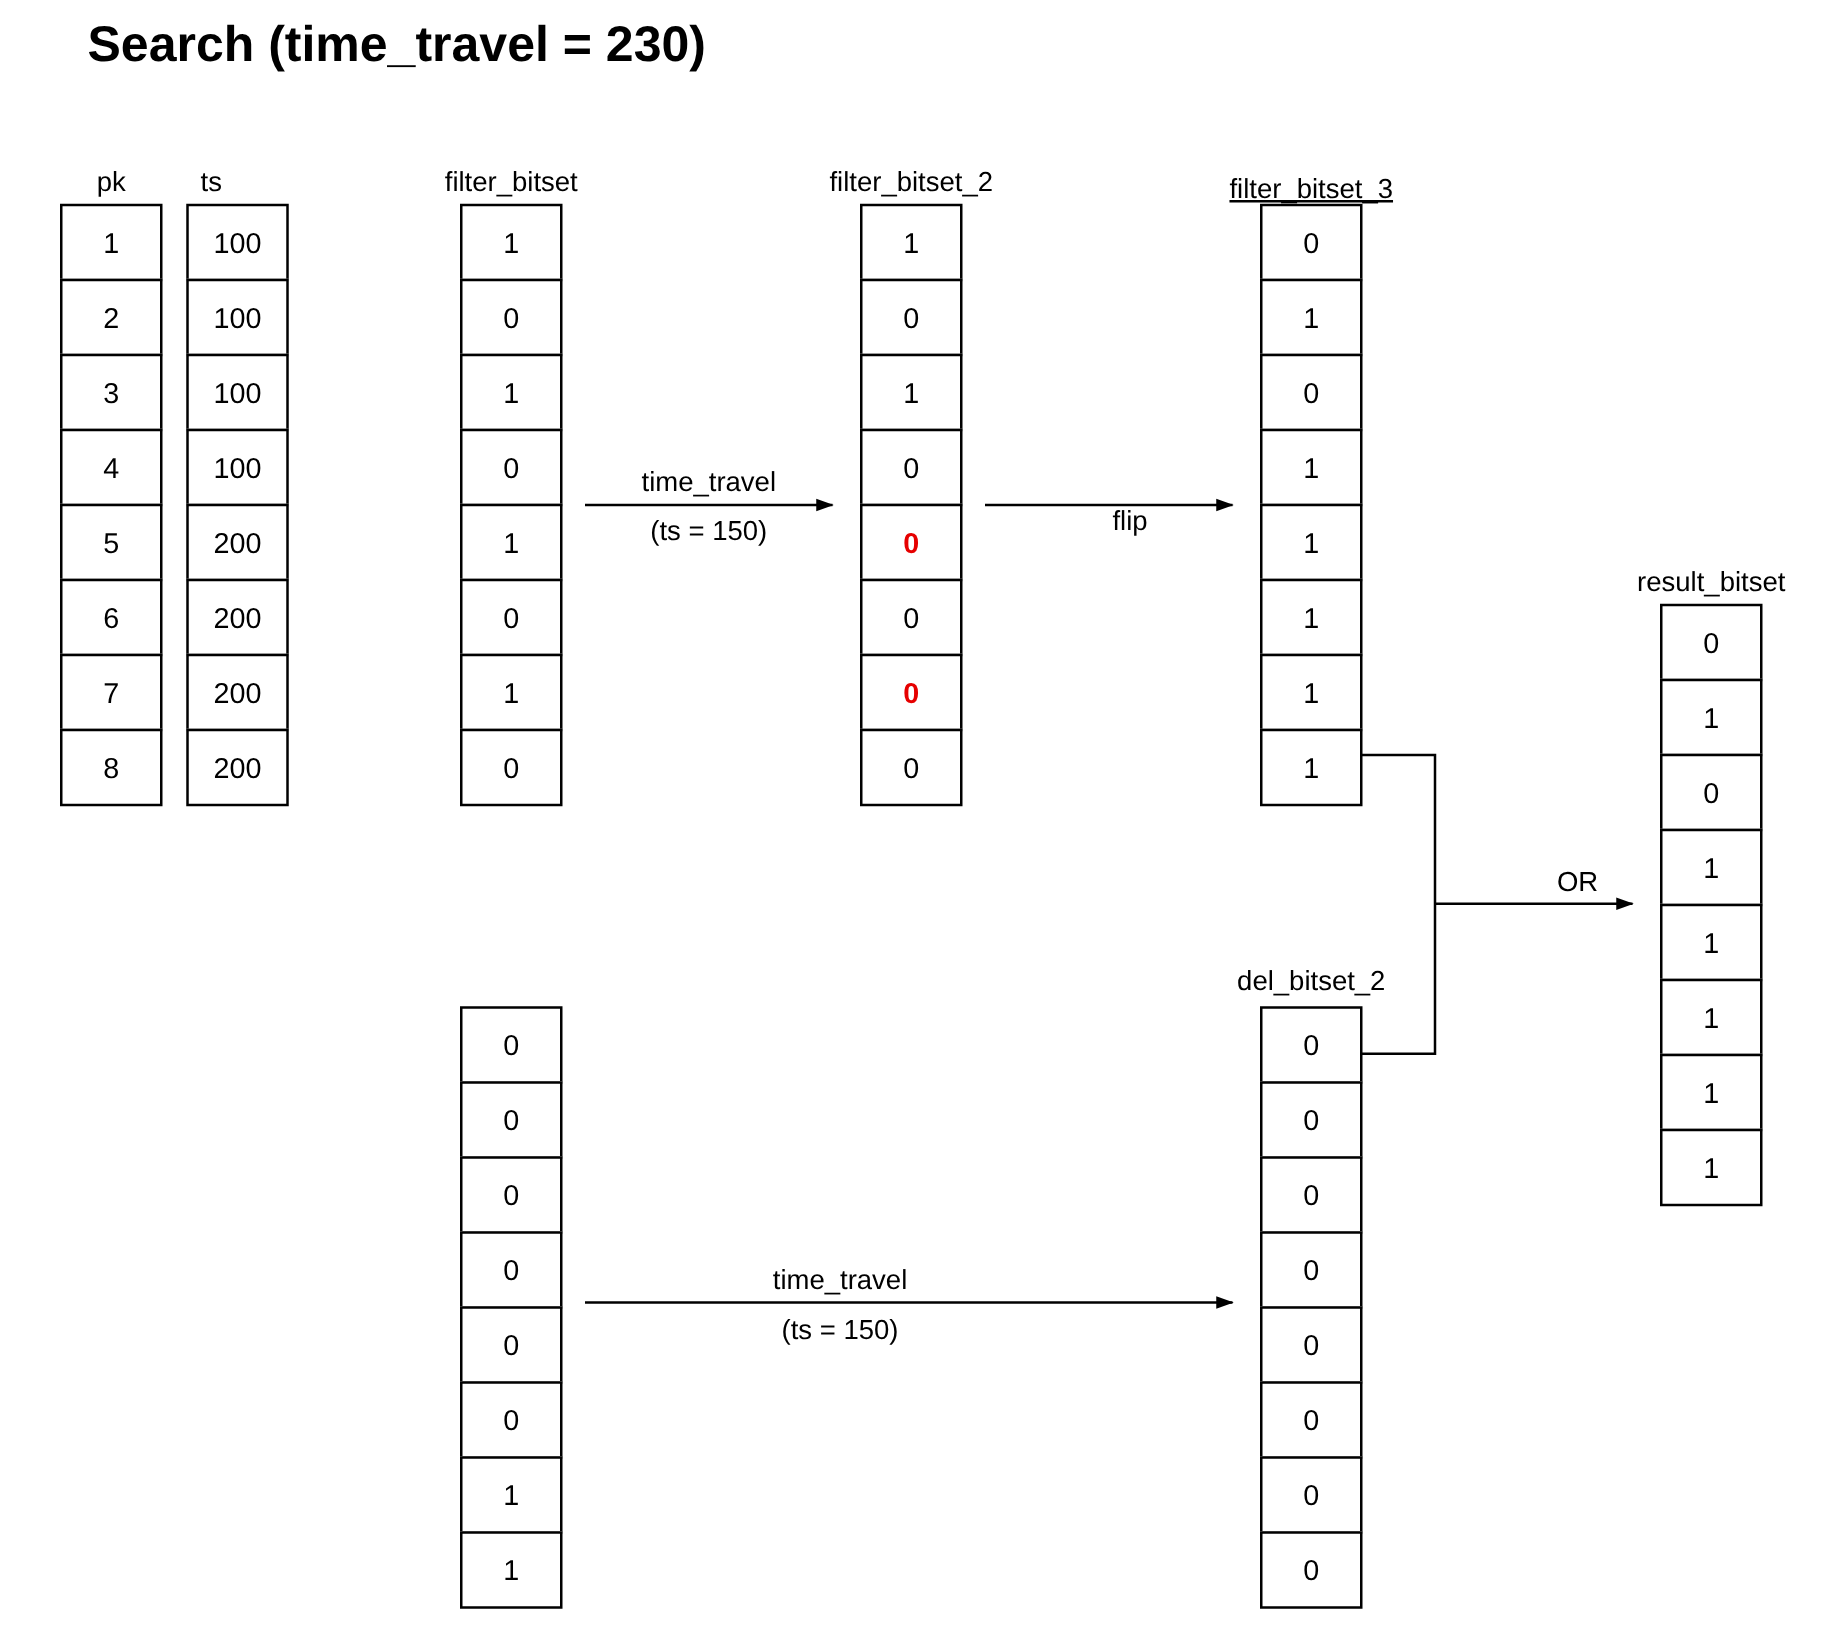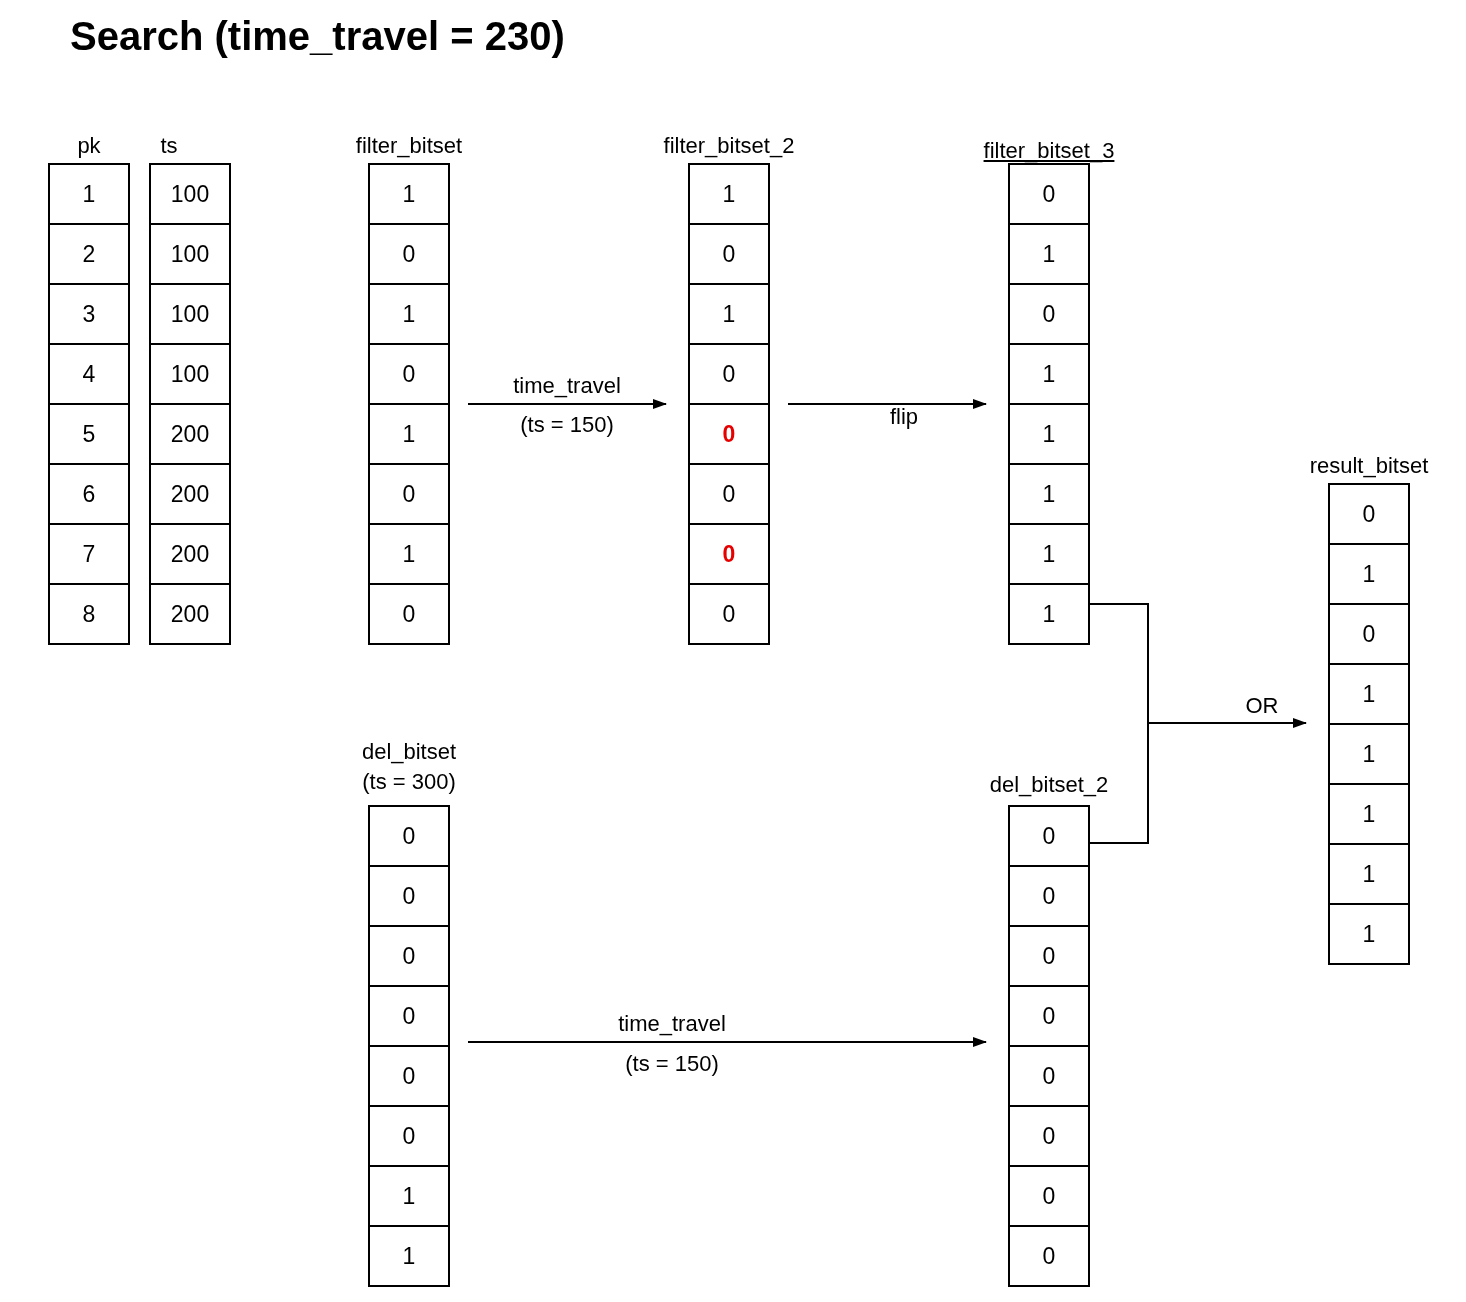--- a/index.html
+++ b/index.html
@@ -105,24 +105,20 @@
     <div class="cell">0</div>
     <div class="cell">1</div>
     <div class="cell">0</div>
     <div class="cell">1</div>
     <div class="cell">1</div>
     <div class="cell">1</div>
     <div class="cell">1</div>
     <div class="cell">1</div>
   </div>
 
-  <div class="lbl" style="left:289px;top:737px;width:240px;">
-    <div>del_bitset</div>
-    <div>(ts = 300)</div>
-  </div>
   <div class="stack" style="left:368px;top:805px;">
     <div class="cell">0</div>
     <div class="cell">0</div>
     <div class="cell">0</div>
     <div class="cell">0</div>
     <div class="cell">0</div>
     <div class="cell">0</div>
     <div class="cell">1</div>
     <div class="cell">1</div>
   </div>

